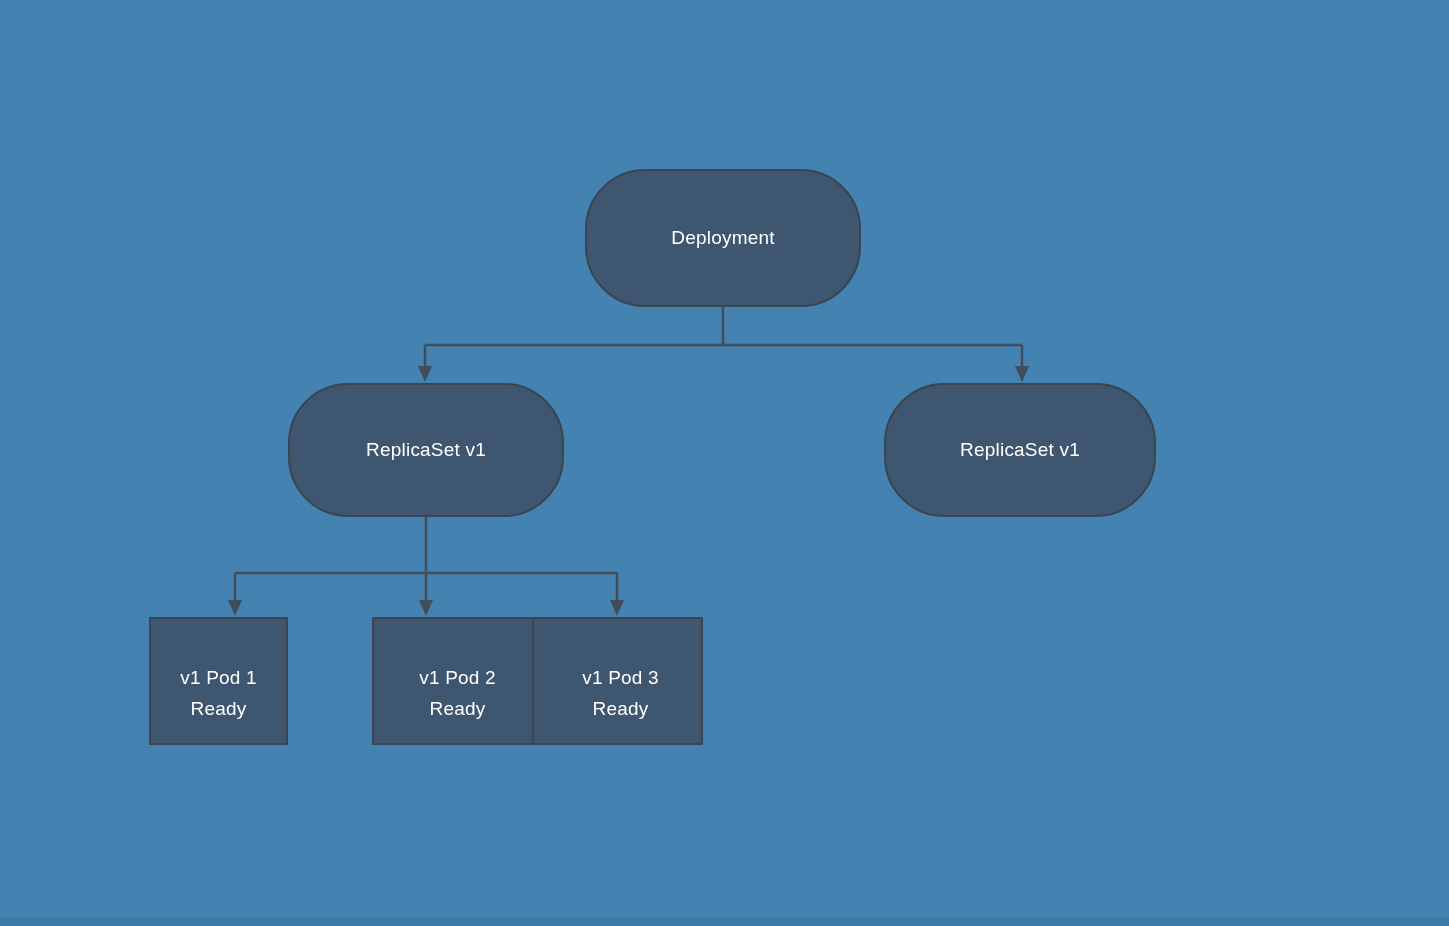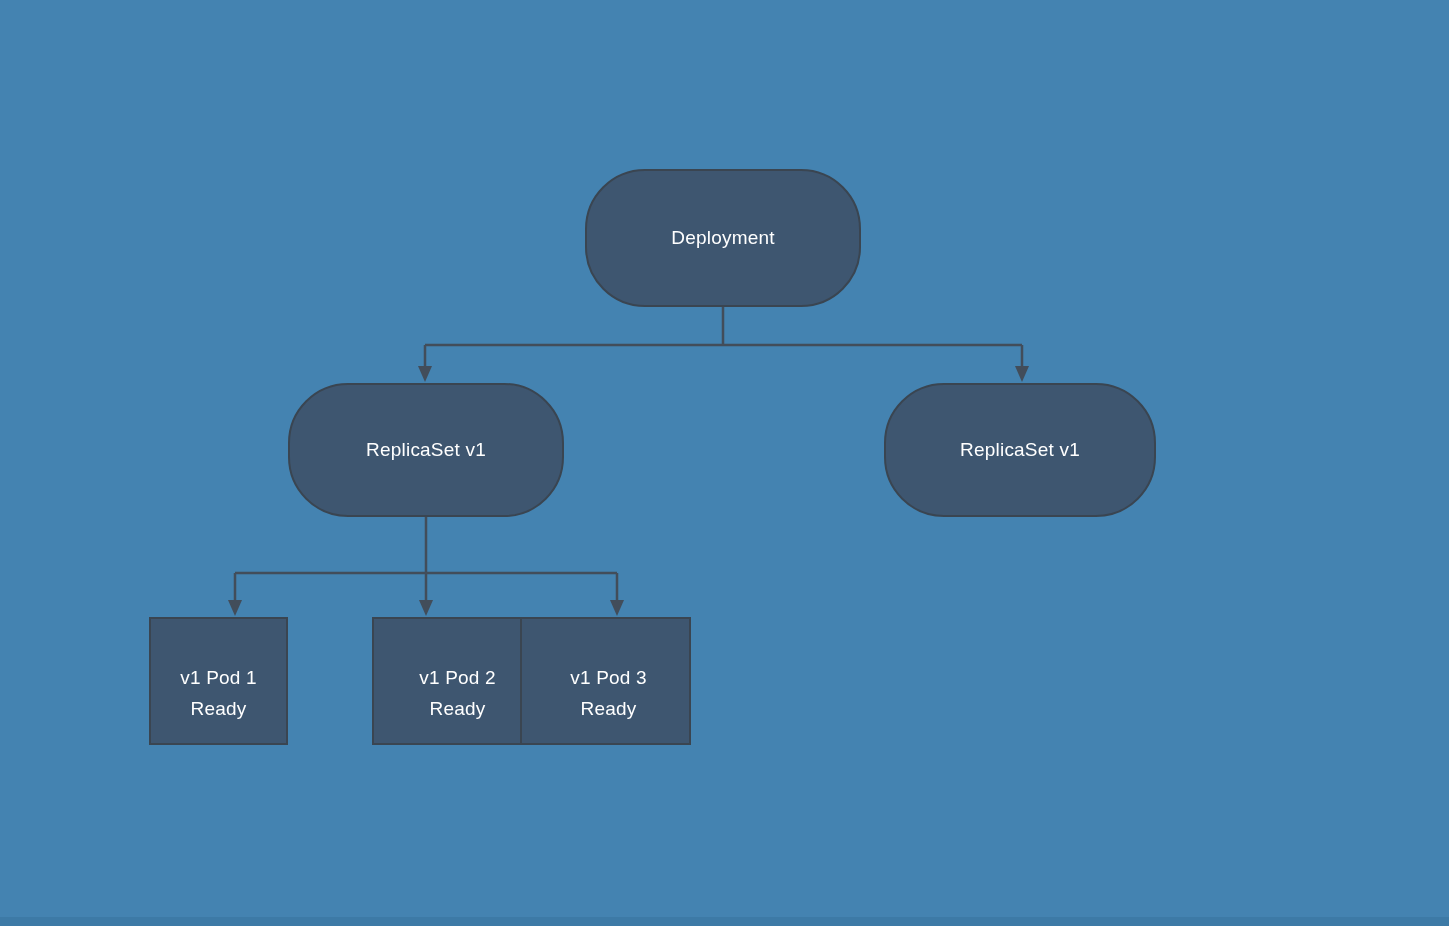--- a/index.html
+++ b/index.html
@@ -55,21 +55,21 @@
     align-items: center;
   }
   .node--rect {
     border-radius: 0;
   }
   .node--deployment  { left: 585px; top: 169px; width: 276px; height: 138px; }
   .node--rs-left     { left: 288px; top: 383px; width: 276px; height: 134px; }
   .node--rs-right    { left: 884px; top: 383px; width: 272px; height: 134px; }
   .node--pod1        { left: 149px; top: 617px; width: 139px; height: 128px; }
   .node--pod2        { left: 341px; top: 617px; width: 171px; height: 128px; margin-left: 31px; }
-  .node--pod3        { left: 520px; top: 617px; width: 171px; height: 128px; padding-left: 6px; }
+  .node--pod3        { left: 532px; top: 617px; width: 171px; height: 128px; padding-left: 6px; }
   .pod-label {
     transform: translateY(12px);
     line-height: 31px;
   }
   .bottom-strip {
     position: absolute;
     left: 0;
     bottom: 0;
     width: 100%;
     height: 9px;

